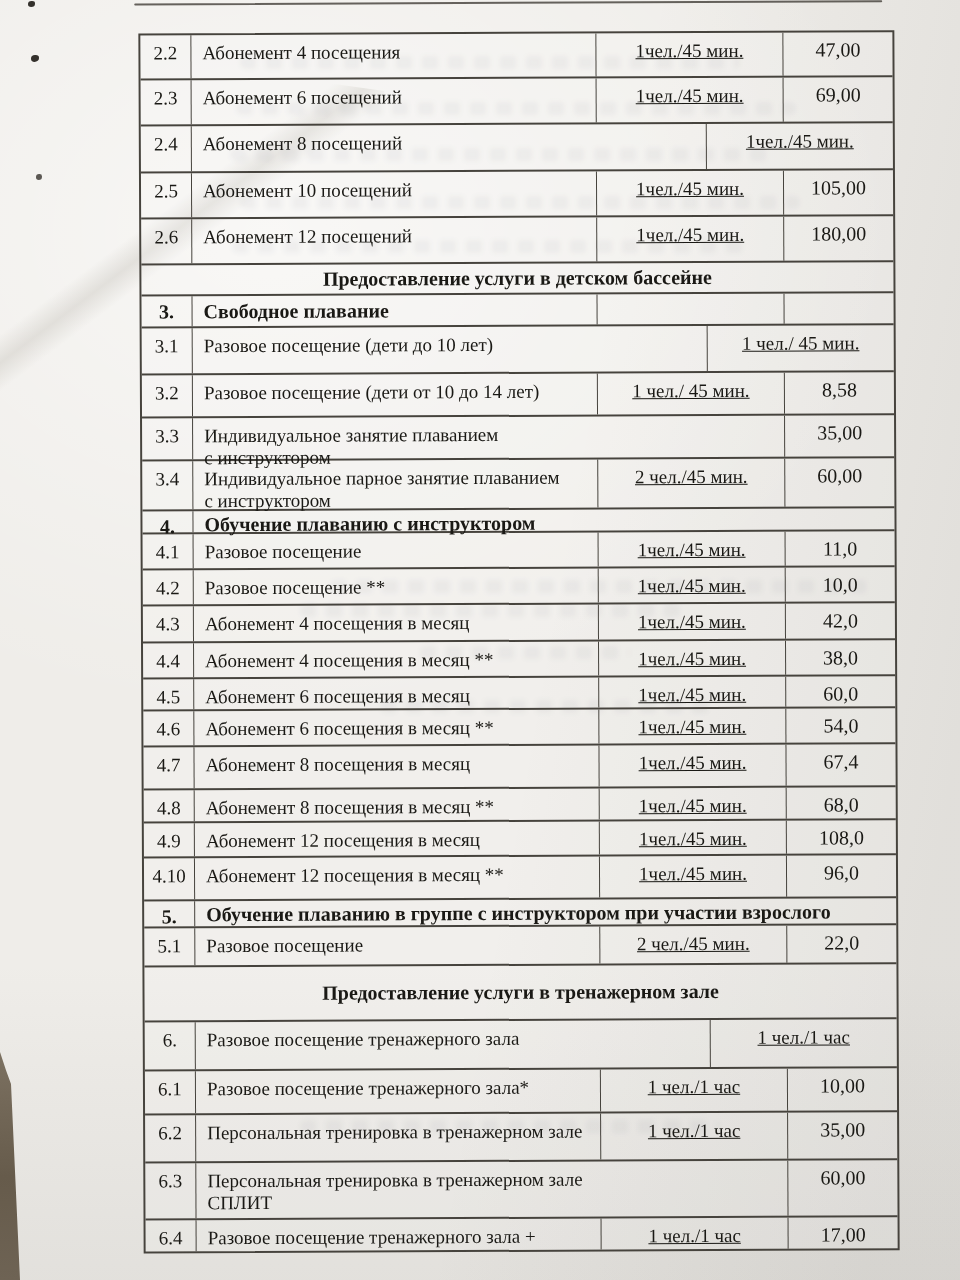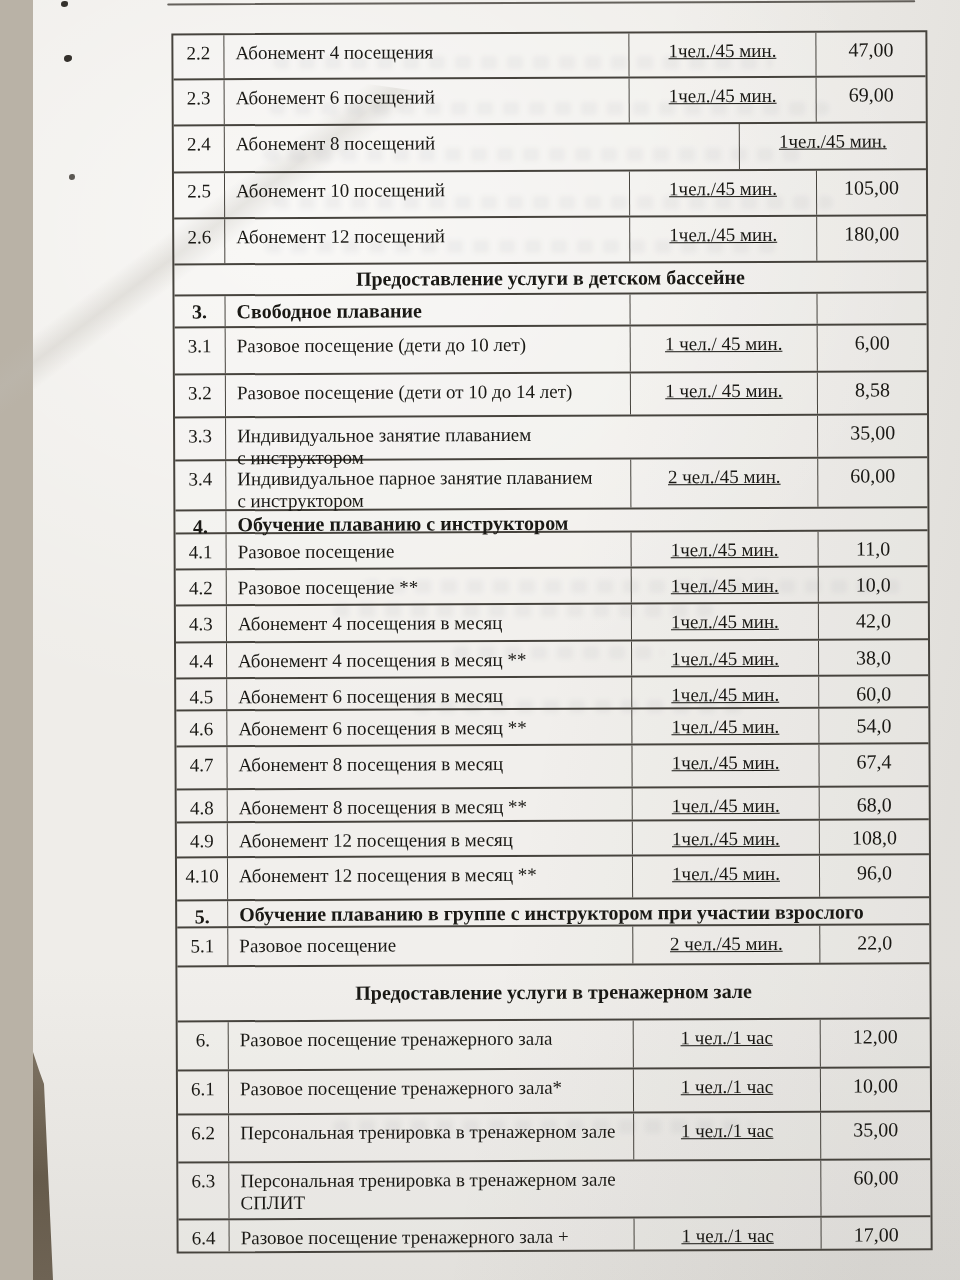--- a/index.html
+++ b/index.html
@@ -9,21 +9,20 @@
     background:#b9b2a6;
   }
   
   .sheet{
     position:absolute;inset:0;
     background:
       radial-gradient(ellipse 900px 700px at 28% 18%, rgba(255,255,255,.55), rgba(255,255,255,0) 70%),
       linear-gradient(100deg, rgba(0,0,0,0) 55%, rgba(60,58,52,.08) 92%),
       linear-gradient(0deg, rgba(60,58,52,.07), rgba(0,0,0,0) 25%),
       #efede9;
-    margin-left: 33px;
   }
   .crease{
     position:absolute;left:-60px;top:60px;width:420px;height:380px;
     background:linear-gradient(135deg, rgba(255,255,255,0) 46%, rgba(190,186,178,.35) 50%, rgba(255,255,255,0) 54%);
     transform:rotate(8deg);
     pointer-events:none;
   }
   .speck{position:absolute;background:#34312c;border-radius:50% 40% 55% 45%;}
   .desk-corner{
     position:absolute;left:0;top:1052px;width:20px;height:228px;
@@ -125,21 +124,20 @@
         <div class="row group" style="height: 32px;">
           <div class="cell c-num">3.</div>
           <div class="cell c-name">Свободное плавание</div>
           <div class="cell c-unit"></div>
           <div class="cell c-price"></div>
         </div>
         <div class="row item" style="height: 47px;">
           <div class="cell c-num">3.1</div>
           <div class="cell c-name">Разовое посещение (дети до 10 лет)</div>
           <div class="cell c-unit">1 чел./ 45 мин.</div>
-          <div class="cell c-price">6,00</div>
         </div>
         <div class="row item" style="height: 43px;">
           <div class="cell c-num">3.2</div>
           <div class="cell c-name">Разовое посещение (дети от 10 до 14 лет)</div>
           <div class="cell c-unit">1 чел./ 45 мин.</div>
           <div class="cell c-price">8,58</div>
         </div>
         <div class="row item" style="height: 43px;">
           <div class="cell c-num">3.3</div>
           <div class="cell c-name">Индивидуальное занятие плаванием
@@ -227,21 +225,20 @@
           <div class="cell c-unit">2 чел./45 мин.</div>
           <div class="cell c-price">22,0</div>
         </div>
         <div class="row section" style="height: 55px;">
           <div class="cell c-section">Предоставление услуги в тренажерном зале</div>
         </div>
         <div class="row item" style="height: 49px;">
           <div class="cell c-num">6.</div>
           <div class="cell c-name">Разовое посещение тренажерного зала</div>
           <div class="cell c-unit">1 чел./1 час</div>
-          <div class="cell c-price">12,00</div>
         </div>
         <div class="row item" style="height: 44px;">
           <div class="cell c-num">6.1</div>
           <div class="cell c-name">Разовое посещение тренажерного зала*</div>
           <div class="cell c-unit">1 чел./1 час</div>
           <div class="cell c-price">10,00</div>
         </div>
         <div class="row item" style="height: 48px;">
           <div class="cell c-num">6.2</div>
           <div class="cell c-name">Персональная тренировка в тренажерном зале</div>

